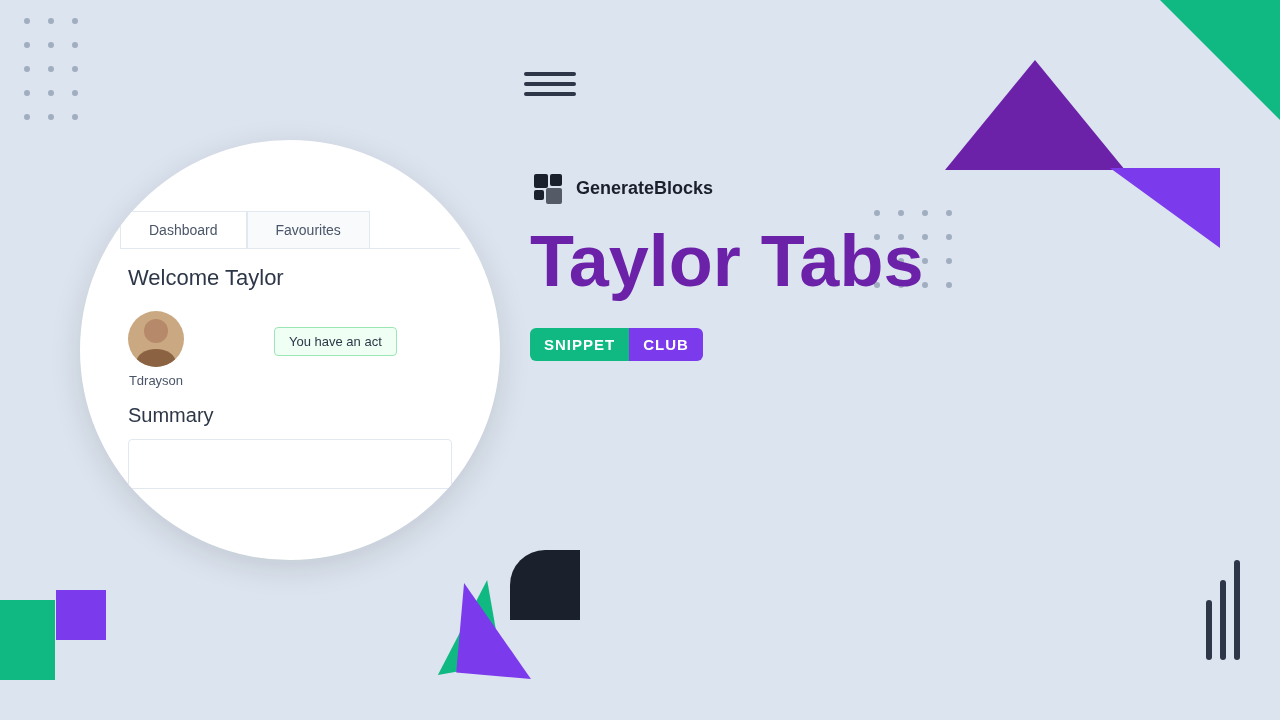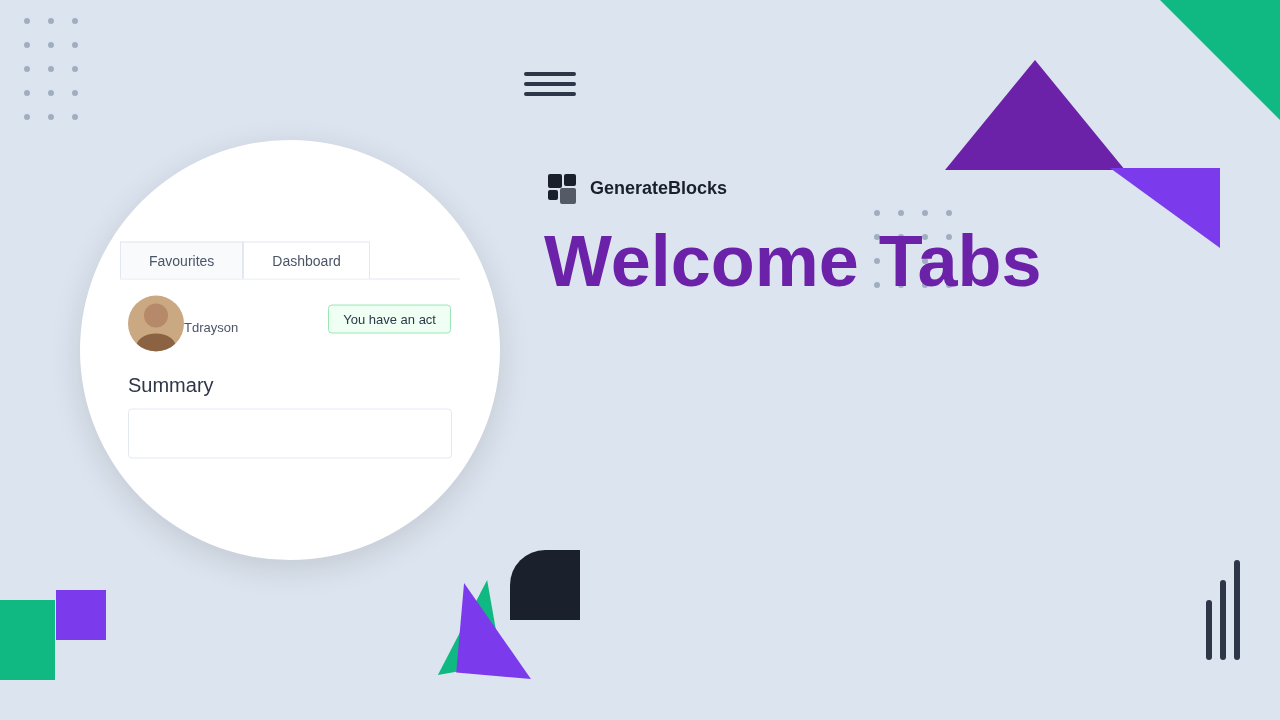--- a/index.html
+++ b/index.html
@@ -228,21 +228,21 @@
       border-radius: 4px;
       height: 50px;
       margin: 0 8px;
       background: white;
     }
 
     
     .right-content {
       position: absolute;
       top: 170px;
-      left: 544px;
+      left: 530px;
       width: 640px;
     }
 
     
     .logo-row {
       display: flex;
       align-items: center;
       gap: 10px;
       margin-bottom: 18px;
     }
@@ -357,27 +357,28 @@
 <div style="position:absolute; bottom:100px; left:510px; width:70px; height:70px; background:#1a202c; border-radius:50% 0 0 0; transform:rotate(0deg);"></div>
 
 <div style="position:absolute; bottom:50px; left:430px; width:0; height:0; border-left:65px solid transparent; border-right:0px solid transparent; border-bottom:85px solid #10b981; transform:rotate(-10deg);"></div>
 
 <div style="position:absolute; bottom:44px; left:460px; width:0; height:0; border-left:0px solid transparent; border-right:75px solid transparent; border-bottom:90px solid #7c3aed; transform:rotate(5deg);"></div>
 
 <div class="card-mockup">
   <div class="card-inner">
 
     <div class="tab-bar">
+      <div class="tab active">Dashboard</div>
       <div class="tab">Favourites</div>
-      <div class="tab active">Dashboard</div>
     </div>
 
+    <div class="welcome-text">Welcome Taylor</div>
 
     <div style="display:flex; align-items:center; gap:20px; padding-left:8px; margin-bottom:16px;">
-      <div style="display:flex; flex-direction:row; align-items:center;">
+      <div style="display:flex; flex-direction:column; align-items:center;">
         <div class="avatar">
           <svg class="avatar-person" viewBox="0 0 48 52" fill="none" xmlns="http://www.w3.org/2000/svg">
             <circle cx="24" cy="16" r="12" fill="#b5896a"></circle>
             <ellipse cx="24" cy="48" rx="20" ry="14" fill="#8b6343"></ellipse>
           </svg>
         </div>
         <span class="username">Tdrayson</span>
       </div>
 
       <div class="notification-badge">
@@ -397,17 +398,21 @@
       <rect x="4" y="4" width="14" height="14" rx="2" fill="#1a202c"></rect>
       <rect x="20" y="4" width="12" height="12" rx="2" fill="#1a202c"></rect>
       <rect x="4" y="20" width="10" height="10" rx="2" fill="#1a202c"></rect>
       <rect x="16" y="18" width="16" height="16" rx="2" fill="#1a202c" opacity="0.7"></rect>
     </svg>
     <span class="logo-text">GenerateBlocks</span>
   </div>
 
   
   <div class="headline">
-    <span>Welcome Tabs</span><br>
+    <span>Taylor Tabs</span><br>
   </div>
 
   
+  <div class="snippet-club">
+    <span class="snippet-label">SNIPPET</span>
+    <span class="club-label">CLUB</span>
+  </div>
 </div>
 
 </body></html>

